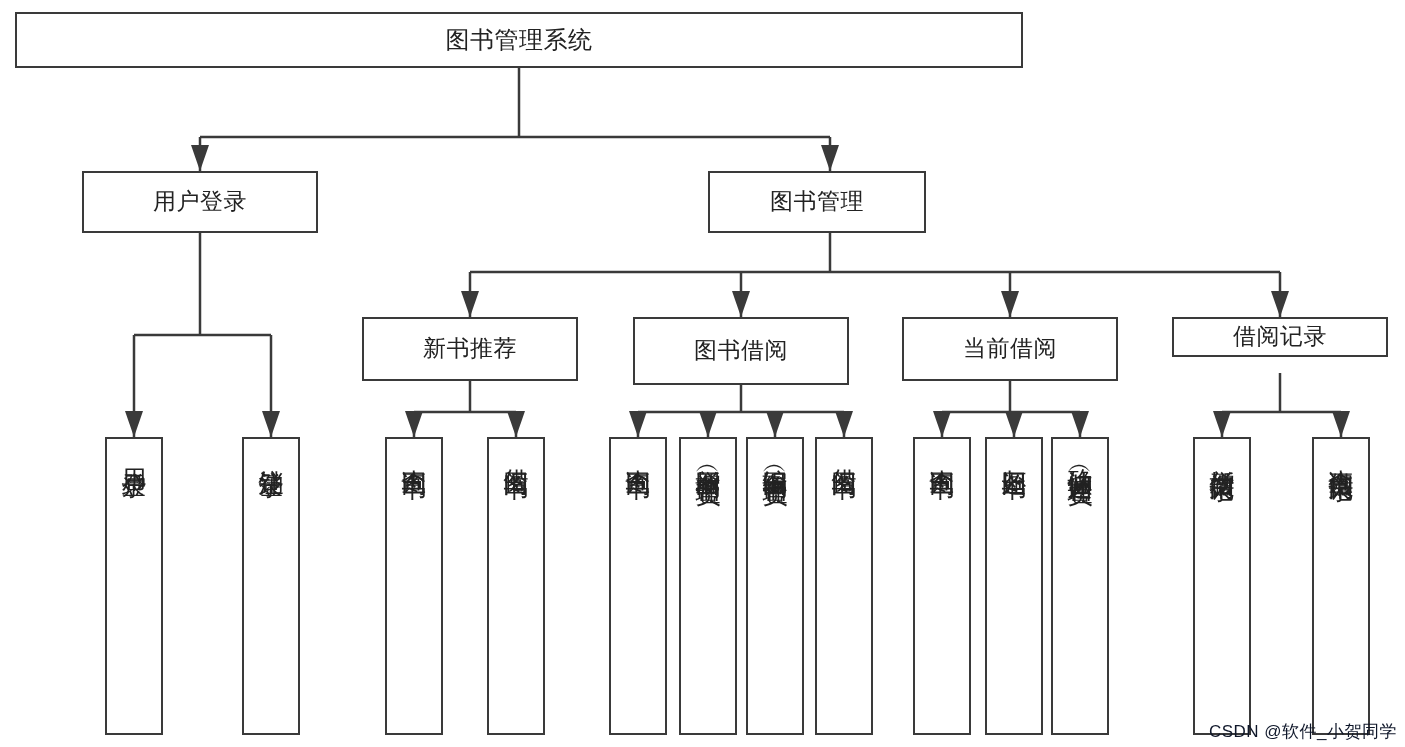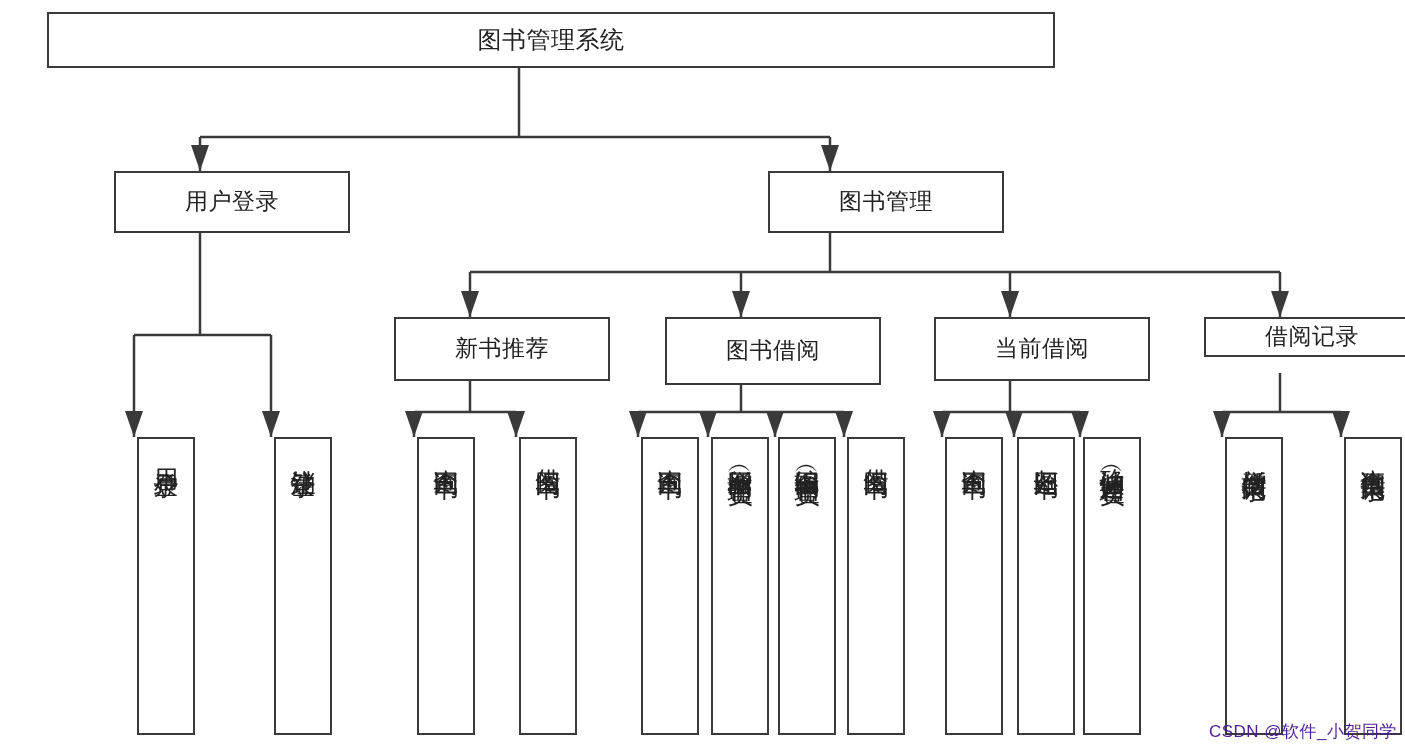--- a/index.html
+++ b/index.html
@@ -29,21 +29,20 @@
   .node {
     position: absolute;
     box-sizing: border-box;
     background: #ffffff;
     border: 2px solid #3a3a3a;
     display: flex;
     align-items: center;
     justify-content: center;
     color: #222222;
     z-index: 2;
-    margin-left: 32px;
   }
   .node-label {
     text-align: center;
     line-height: 1.18;
     letter-spacing: 0.5px;
     white-space: pre-line;
   }
   
   .node.h .node-label {
     font-size: 23px;
@@ -62,21 +61,21 @@
     font-size: 25px;
     line-height: 1.0;
     letter-spacing: 2px;
     max-height: 100%;
   }
   .watermark {
     position: absolute;
     right: 8px;
     bottom: 4px;
     font-size: 17px;
-    color: #4c1d95;
+    color: #0f172a;
     z-index: 5;
     white-space: nowrap;
     letter-spacing: 0.5px;
   }
 </style>
 </head>
 <body>
 
 <div id="canvas">
   <svg id="edges" viewBox="0 0 1405 747">
@@ -133,21 +132,21 @@
       <line x1="1341" y1="412" x2="1341" y2="437" stroke="#3a3a3a" stroke-width="2.5"></line>
       <path d="M1332,411 L1350,411 L1341,437 Z" fill="#3a3a3a"></path>
     </svg>
   <div id="nodes">
       <div class="node h root" style="left: 15px; top: 12px; width: 1008px; height: 56px;">
         <span class="node-label">图书管理系统</span>
       </div>
       <div class="node h" style="left: 82px; top: 171px; width: 236px; height: 62px;">
         <span class="node-label">用户登录</span>
       </div>
-      <div class="node h" style="left: 736px; top: 171px; width: 236px; height: 62px;">
+      <div class="node h" style="left: 708px; top: 171px; width: 218px; height: 62px;">
         <span class="node-label">图书管理</span>
       </div>
       <div class="node h" style="left: 362px; top: 317px; width: 216px; height: 64px;">
         <span class="node-label">新书推荐</span>
       </div>
       <div class="node h" style="left: 633px; top: 317px; width: 216px; height: 68px;">
         <span class="node-label">图书借阅</span>
       </div>
       <div class="node h" style="left: 902px; top: 317px; width: 216px; height: 64px;">
         <span class="node-label">当前借阅</span>

